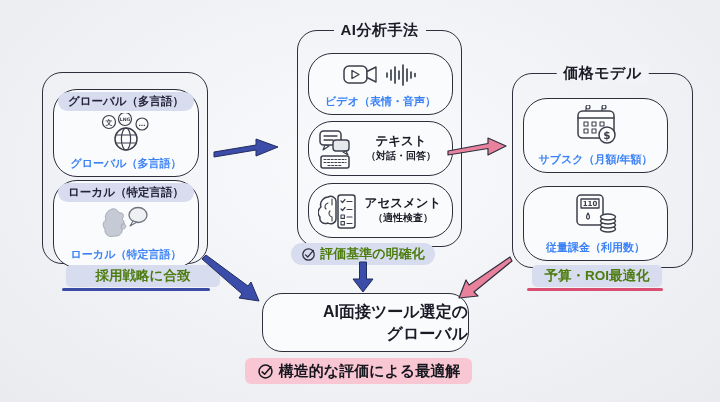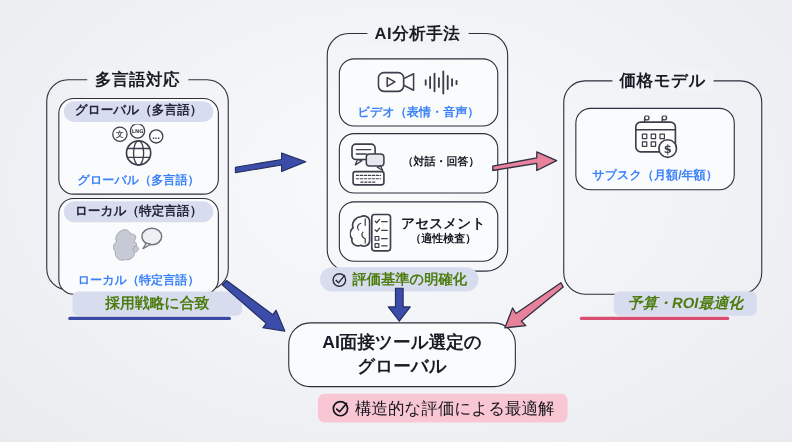--- a/index.html
+++ b/index.html
@@ -12,21 +12,21 @@
   .outer-box{
     position:absolute;border:1.7px solid #2e2e3d;border-radius:20px;
     background:transparent;
   }
   .legend{
     position:absolute;top:-10px;left:50%;transform:translateX(-50%);
     background:#f2f3f6;padding:0 7px;font-size:15px;font-weight:700;
     white-space:nowrap;letter-spacing:.5px;
   }
   .sub-card{
-    position:absolute;border:1.6px solid #2e2e3d;border-radius:14px;
+    position:absolute;border:1.6px solid #2e2e3d;border-radius:24px;
     background:#fafbfd;
   }
   .pill-badge{
     position:absolute;left:4px;right:4px;top:2px;height:19px;
     background:#d8dcef;border-radius:10px;
     font-size:11.5px;line-height:19px;text-align:center;font-weight:600;
     white-space:nowrap;overflow:hidden;color:#23233a;
   }
   .card-label{
     position:absolute;left:0;right:0;bottom:5px;text-align:center;
@@ -40,45 +40,44 @@
   }
   .underline{position:absolute;height:3px;border-radius:2px;}
   .row-card{display:flex;align-items:center;}
   .row-icon{flex:0 0 auto;margin-left:9px;display:flex;align-items:center;}
   .row-text{flex:1;text-align:center;font-weight:600;line-height:1.25;padding-right:4px;}
   .row-text .l1{font-size:12.5px;}
   .row-text .l2{font-size:10px;}
   .decision{
     position:absolute;left:262px;top:293px;width:205px;height:57px;
     border:1.7px solid #2e2e3d;border-radius:20px;background:#fafbfd;
-    display:flex;flex-direction:column;align-items:center;justify-content:center;
+    display:flex;flex-direction:column;align-items:flex-end;justify-content:center;
     font-size:16px;font-weight:700;line-height:1.35;text-align:center;
   }
   .conclusion{
     position:absolute;left:245px;top:358px;width:227px;height:26px;
     background:#f9c7d3;border-radius:6px;
     display:flex;align-items:center;justify-content:center;gap:5px;
-    font-size:15px;font-weight:400;color:#17171f;white-space:nowrap;margin-left:44px;
+    font-size:15px;font-weight:700;color:#17171f;white-space:nowrap;
   }
   .arrows{position:absolute;left:0;top:0;}
   .arrow-blue{stroke:#232c5e;stroke-width:1;stroke-linejoin:round;}
   .arrow-pink{stroke:#2f3040;stroke-width:1.2;stroke-linejoin:round;}
   svg.icon{display:block;}
   .ic-stroke{fill:none;stroke:#3c3f4b;stroke-width:1.6;stroke-linecap:round;stroke-linejoin:round;}
   .ic-fill-white{fill:#fdfdfe;stroke:#3c3f4b;stroke-width:1.5;stroke-linejoin:round;}
   .ic-gray{fill:#c6cad4;stroke:#9ba0ac;stroke-width:.8;}
   .ic-text{fill:#3c3f4b;font-family:"DejaVu Sans",sans-serif;font-weight:700;}
 </style>
 </head>
 <body>
 
 <div class="canvas">
 
   <div class="outer-box" style="left:42px;top:72px;width:164px;height:190px;">
-    <div class="legend">多言語対応</div>
 
     <div class="sub-card" style="left:10px;top:16px;width:144px;height:86px;">
       <div class="pill-badge">グローバル（多言語）</div>
       <div class="icon-center" style="top:23px;">
         <svg class="icon" width="58" height="38" viewBox="0 0 58 38">
           <circle class="ic-fill-white" cx="29" cy="26" r="11"></circle>
           <ellipse class="ic-stroke" cx="29" cy="26" rx="4.6" ry="11" style="stroke-width:1.2"></ellipse>
           <path class="ic-stroke" d="M19,22 h20 M19,30 h20" style="stroke-width:1.2"></path>
           <circle class="ic-fill-white" cx="12" cy="9" r="6.5" style="stroke-width:1.2"></circle>
           <circle class="ic-fill-white" cx="28" cy="6" r="6.5" style="stroke-width:1.2"></circle>
@@ -131,20 +130,21 @@
           <rect class="ic-fill-white" x="2" y="2" width="21" height="14" rx="3.5"></rect>
           <path class="ic-stroke" d="M6,7 h13 M6,11 h9" style="stroke-width:1.3"></path>
           <path class="ic-fill-white" d="M7,16 l-2,5 l6,-4 z" style="stroke-width:1.2"></path>
           <rect x="15" y="11" width="16" height="11" rx="3" fill="#e6e8ee" stroke="#3c3f4b" stroke-width="1.4"></rect>
           <path d="M28,22 l2,4 l-5,-3 z" fill="#e6e8ee" stroke="#3c3f4b" stroke-width="1.1" stroke-linejoin="round"></path>
           <rect class="ic-fill-white" x="3" y="27" width="28" height="12" rx="2"></rect>
           <path class="ic-stroke" d="M6,30.5 h22 M6,33.5 h22 M10,36.5 h14" style="stroke-width:1.1;stroke-dasharray:2 1.6"></path>
         </svg>
       </div>
       <div class="row-text">
+        <div class="l1">テキスト</div>
         <div class="l2">（対話・回答）</div>
       </div>
     </div>
 
     <div class="sub-card row-card" style="left:10px;top:152px;width:143px;height:53px;">
       <div class="row-icon">
         <svg class="icon" width="40" height="40" viewBox="0 0 40 40">
           <path class="ic-fill-white" d="M10,6 c4,-2 8,1 8,4 l0,18 c0,4 -5,6 -8,4 c-5,2 -9,-2 -8,-6 c-3,-3 -2,-8 1,-10 c-2,-5 3,-10 7,-10 z"></path>
           <path class="ic-stroke" d="M10,12 c-3,1 -4,4 -2,6 M12,20 c-2,2 -1,5 2,6 M14,8 v6 M14,26 v4" style="stroke-width:1.1"></path>
           <rect class="ic-fill-white" x="20" y="4" width="17" height="33" rx="2.5"></rect>
@@ -185,23 +185,38 @@
           <rect class="ic-stroke" x="27" y="17" width="4" height="4" style="stroke-width:1.1"></rect>
           <rect class="ic-stroke" x="11" y="24" width="4" height="4" style="stroke-width:1.1"></rect>
           <rect class="ic-stroke" x="19" y="24" width="4" height="4" style="stroke-width:1.1"></rect>
           <circle class="ic-fill-white" cx="34" cy="30" r="8"></circle>
           <text class="ic-text" x="34" y="34" font-size="10.5" text-anchor="middle">$</text>
         </svg>
       </div>
       <div class="card-label">サブスク（月額/年額）</div>
     </div>
 
-  </div>
-
-  <div class="caption" style="left:558px;top:265px;width:130px;height:22px;font-style:italic;">予算・ROI最適化</div>
+    <div class="sub-card" style="left:10px;top:112px;width:143px;height:73px;">
+      <div class="icon-center" style="top:6px;">
+        <svg class="icon" width="46" height="42" viewBox="0 0 46 42">
+          <rect class="ic-fill-white" x="4" y="2" width="26" height="30" rx="4"></rect>
+          <rect class="ic-stroke" x="8" y="6" width="18" height="9" style="stroke-width:1.3"></rect>
+          <text class="ic-text" x="17" y="13" font-size="7" text-anchor="middle">110</text>
+          <path class="ic-stroke" d="M15,20 c-2,3.2 -2,5.5 0,6.2 c2,-0.7 2,-3 0,-6.2 z" style="stroke-width:1.2"></path>
+          <ellipse class="ic-fill-white" cx="35" cy="36" rx="7.5" ry="3"></ellipse>
+          <ellipse class="ic-fill-white" cx="35" cy="32" rx="7.5" ry="3"></ellipse>
+          <ellipse class="ic-fill-white" cx="35" cy="28" rx="7.5" ry="3"></ellipse>
+          <ellipse class="ic-fill-white" cx="35" cy="24" rx="7.5" ry="3"></ellipse>
+        </svg>
+      </div>
+      <div class="card-label">従量課金（利用数）</div>
+    </div>
+  </div>
+
+  <div class="caption" style="left:532px;top:265px;width:130px;height:22px;">予算・ROI最適化</div>
   <div class="underline" id="right-underline" style="left: 527px; top: 288px; width: 136px; background: rgb(217, 79, 114);"></div>
 
   <div class="decision">
     <div>AI面接ツール選定の</div>
     <div>グローバル</div>
   </div>
 
   <div class="conclusion">
     <svg class="icon" width="17" height="17" viewBox="0 0 20 20">
       <circle cx="10" cy="10" r="7.6" fill="none" stroke="#17171f" stroke-width="1.8"></circle>

